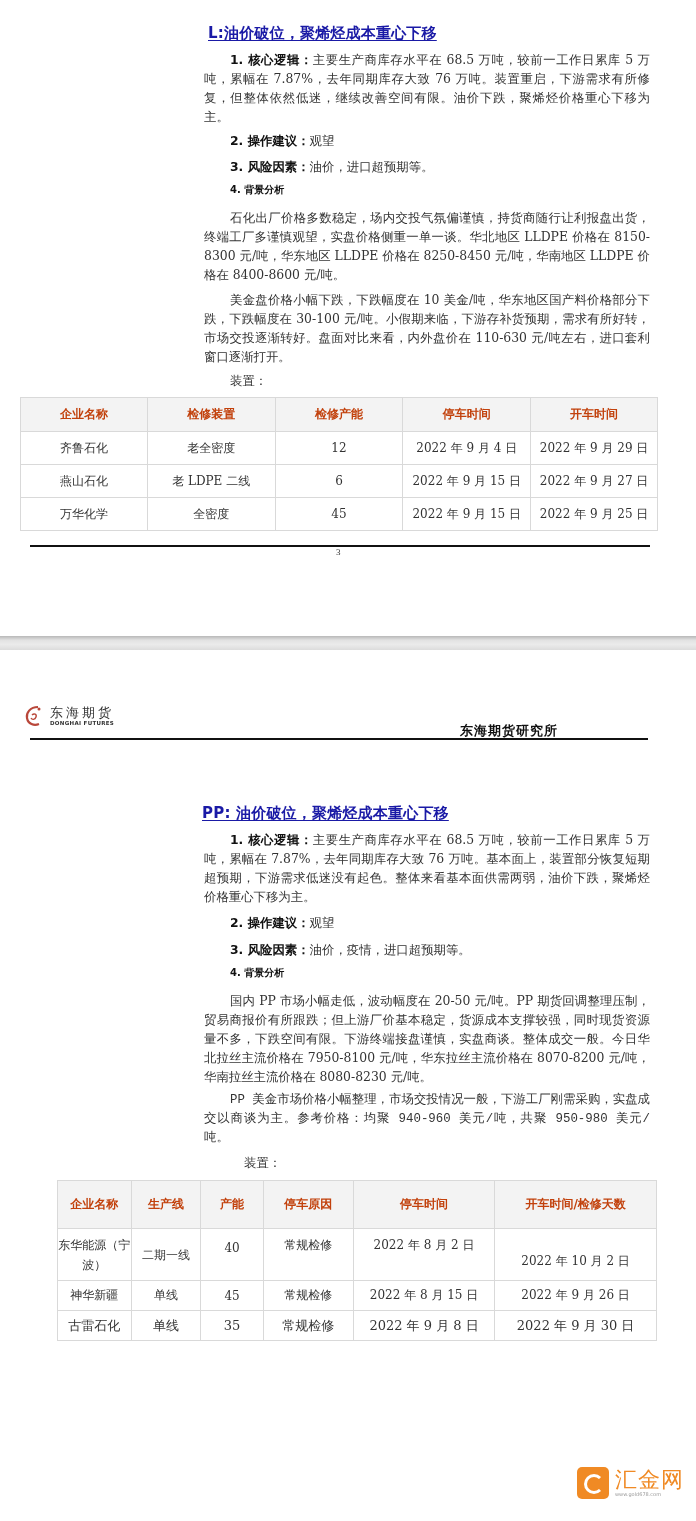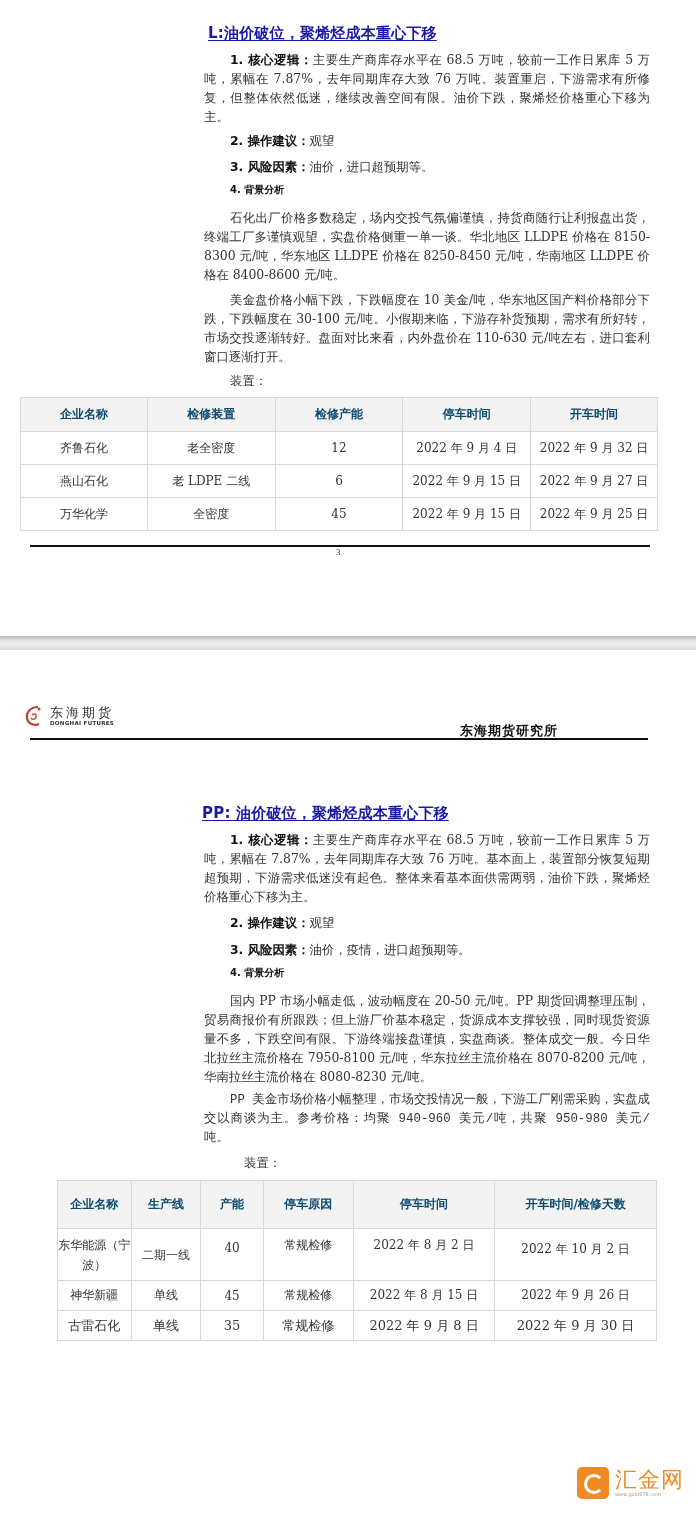--- a/index.html
+++ b/index.html
@@ -15,21 +15,21 @@
     .section-title { position: absolute; font-family: "DejaVu Sans", sans-serif; font-weight: bold;
       font-size: 15px; color: #1a1aa6; text-decoration: underline; text-underline-offset: 2px; letter-spacing: 0.2px; }
 
     .para { position: absolute; font-size: 12.4px; line-height: 19px; color: #333; text-align: justify; }
     .para .lbl { font-family: "DejaVu Sans", sans-serif; font-weight: bold; color: #111; }
     .heading { position: absolute; font-family: "DejaVu Sans", sans-serif; font-weight: bold; font-size: 10px; color: #111; }
     .indent { text-indent: 26px; }
 
     table.grid { position: absolute; border-collapse: collapse; font-size: 12px; color: #333; }
     table.grid th, table.grid td { border: 1px solid #d9d9d9; text-align: center; vertical-align: middle; font-weight: normal; }
-    table.grid th { background: #f3f3f3; font-family: "DejaVu Sans", sans-serif; font-weight: bold; color: #0c4a6e; font-size: 12px; }
+    table.grid th { background: #f3f3f3; font-family: "DejaVu Sans", sans-serif; font-weight: bold; color: #c2410c; font-size: 12px; }
 
     .footer-line { position: absolute; height: 2px; background: #111; }
     .page-num { position: absolute; font-size: 9px; color: #333; font-family: "Liberation Serif", serif; }
 
     .logo { position: absolute; left: 24px; top: 55px; display: flex; align-items: center; }
     .logo-mark { width: 22px; height: 22px; }
     .logo-text { margin-left: 4px; display: flex; flex-direction: column; }
     .logo-cn { font-family: "DejaVu Sans", sans-serif; font-size: 13px; letter-spacing: 3px; color: #333; line-height: 14px; }
     .logo-en { font-family: "DejaVu Sans", sans-serif; font-size: 5.5px; font-weight: bold; color: #333; letter-spacing: 0.3px; line-height: 7px; }
     .org-name { position: absolute; right: 48px; top: 72px; font-family: "DejaVu Serif", serif; font-weight: bold; font-size: 13px; color: #111; letter-spacing: 1px; }
@@ -83,21 +83,21 @@
         <th>停车时间</th>
         <th>开车时间</th>
       </tr>
     </thead>
     <tbody>
       <tr style="height:33px;">
         <td>齐鲁石化</td>
         <td>老全密度</td>
         <td>12</td>
         <td>2022 年 9 月 4 日</td>
-        <td>2022 年 9 月 32 日</td>
+        <td>2022 年 9 月 29 日</td>
       </tr>
       <tr style="height:33px;">
         <td>燕山石化</td>
         <td>老 LDPE 二线</td>
         <td>6</td>
         <td>2022 年 9 月 15 日</td>
         <td>2022 年 9 月 27 日</td>
       </tr>
       <tr style="height:33px;">
         <td>万华化学</td>
@@ -170,21 +170,21 @@
         <th>开车时间/检修天数</th>
       </tr>
     </thead>
     <tbody>
       <tr style="height:52px;">
         <td style="line-height:20px;">东华能源（宁波）</td>
         <td style="line-height:20px;">二期一线</td>
         <td style="vertical-align:top; padding-top:12px;">40</td>
         <td style="vertical-align:top; padding-top:8px;">常规检修</td>
         <td style="vertical-align:top; padding-top:8px;">2022 年 8 月 2 日</td>
-        <td style="vertical-align:top; padding-top:12px;">2022 年 10 月 2 日</td>
+        <td style="vertical-align:top; padding-top:24px;">2022 年 10 月 2 日</td>
       </tr>
       <tr style="height:30px;">
         <td>神华新疆</td>
         <td>单线</td>
         <td>45</td>
         <td>常规检修</td>
         <td>2022 年 8 月 15 日</td>
         <td>2022 年 9 月 26 日</td>
       </tr>
       <tr style="height:30px; font-size:13px;">

